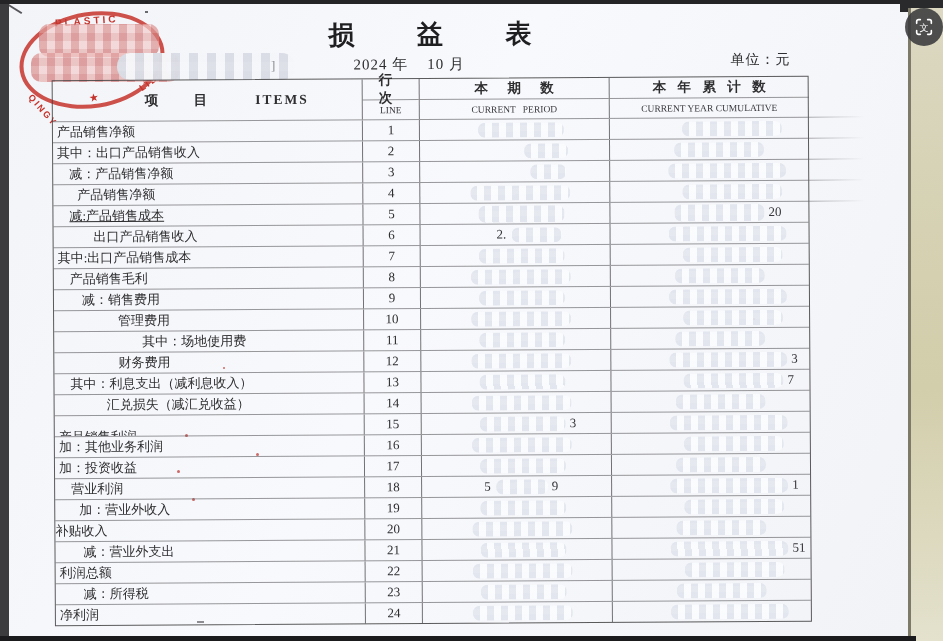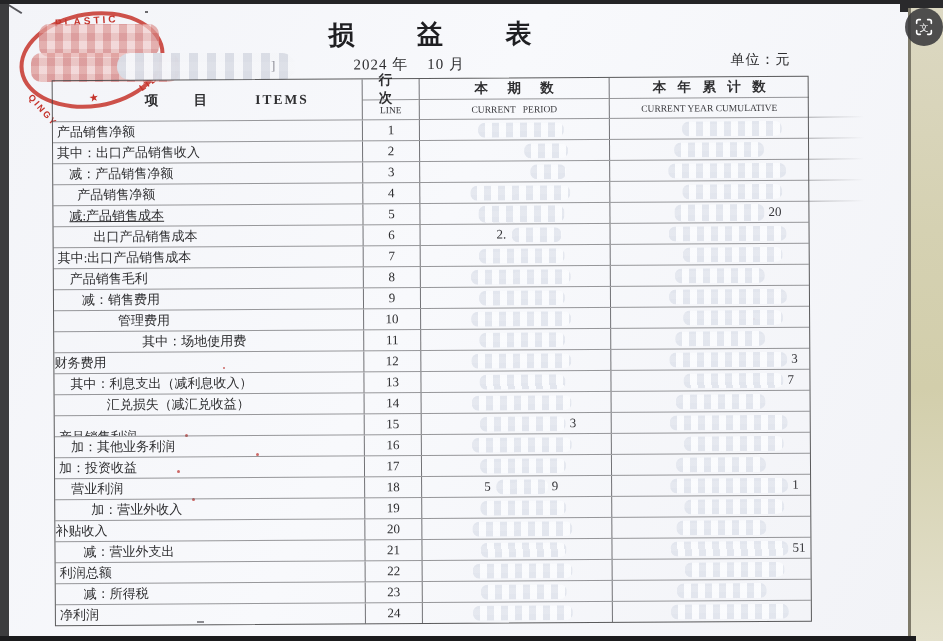--- a/index.html
+++ b/index.html
@@ -201,21 +201,21 @@
               <div class="cell vcell cur-cell">
                 <span class="bx cur"></span>
               </div>
               <div class="cell vcell cum-cell">
                 <span class="bx cum"></span>
                 <span class="frag post">20</span>
               </div>
             </div>
             <div class="vrow" data-line="6">
               <div class="cell item-cell">
-                <span class="item-label" style="padding-left: 40px;">出口产品销售成本</span>
+                <span class="item-label" style="padding-left: 40px;">出口产品销售收入</span>
               </div>
               <div class="cell line-cell">6</div>
               <div class="cell vcell cur-cell haspre">
                 <span class="frag pre">2.</span>
                 <span class="bx cur"></span>
               </div>
               <div class="cell vcell cum-cell">
                 <span class="bx cum"></span>
               </div>
             </div>
@@ -274,21 +274,21 @@
               <div class="cell line-cell">11</div>
               <div class="cell vcell cur-cell">
                 <span class="bx cur"></span>
               </div>
               <div class="cell vcell cum-cell">
                 <span class="bx cum"></span>
               </div>
             </div>
             <div class="vrow" data-line="12">
               <div class="cell item-cell">
-                <span class="item-label" style="">财务费用</span>
+                <span class="item-label" style="padding-left: 64px;">财务费用</span>
               </div>
               <div class="cell line-cell">12</div>
               <div class="cell vcell cur-cell">
                 <span class="bx cur"></span>
               </div>
               <div class="cell vcell cum-cell">
                 <span class="bx cum"></span>
                 <span class="frag post">3</span>
               </div>
             </div>
@@ -325,21 +325,21 @@
               <div class="cell vcell cur-cell">
                 <span class="bx cur"></span>
                 <span class="frag post">3</span>
               </div>
               <div class="cell vcell cum-cell">
                 <span class="bx cum"></span>
               </div>
             </div>
             <div class="vrow" data-line="16">
               <div class="cell item-cell">
-                <span class="item-label" style="padding-left: 16px;">加：其他业务利润</span>
+                <span class="item-label" style="padding-left: 4px;">加：其他业务利润</span>
               </div>
               <div class="cell line-cell">16</div>
               <div class="cell vcell cur-cell">
                 <span class="bx cur"></span>
               </div>
               <div class="cell vcell cum-cell">
                 <span class="bx cum"></span>
               </div>
             </div>
             <div class="vrow" data-line="17">
@@ -364,21 +364,21 @@
                 <span class="bx cur"></span>
                 <span class="frag post">9</span>
               </div>
               <div class="cell vcell cum-cell">
                 <span class="bx cum"></span>
                 <span class="frag post">1</span>
               </div>
             </div>
             <div class="vrow" data-line="19">
               <div class="cell item-cell">
-                <span class="item-label" style="padding-left: 36px;">加：营业外收入</span>
+                <span class="item-label" style="padding-left: 24px;">加：营业外收入</span>
               </div>
               <div class="cell line-cell">19</div>
               <div class="cell vcell cur-cell">
                 <span class="bx cur"></span>
               </div>
               <div class="cell vcell cum-cell">
                 <span class="bx cum"></span>
               </div>
             </div>
             <div class="vrow" data-line="20">

